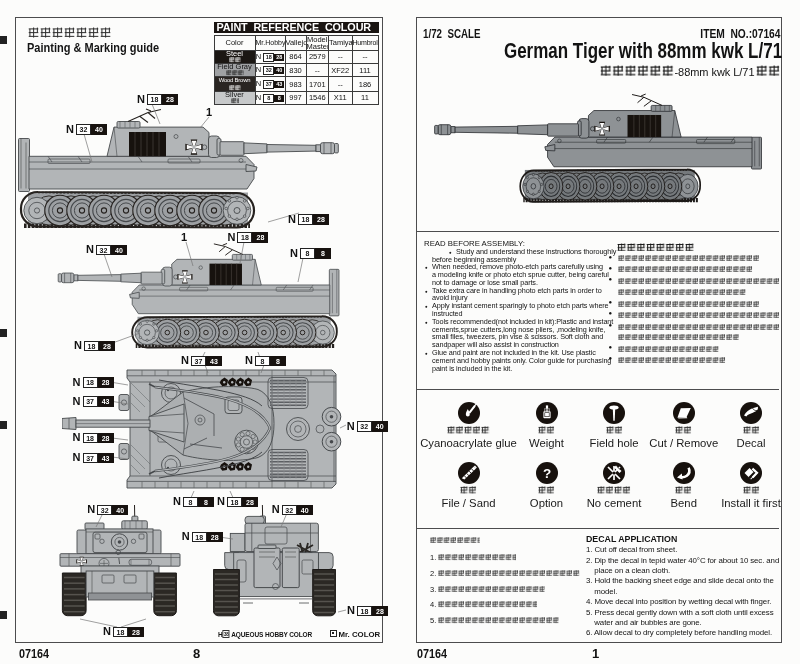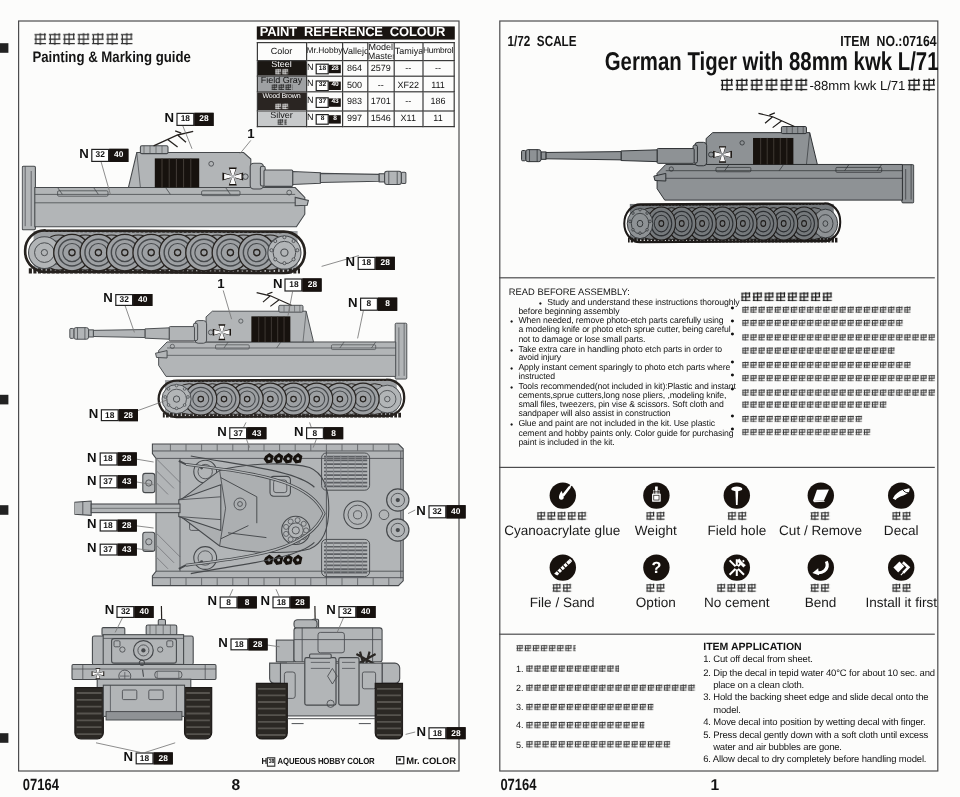--- a/index.html
+++ b/index.html
@@ -97,21 +97,21 @@
           <td>864</td>
           <td>2579</td>
           <td>--</td>
           <td>--</td>
         </tr>
 <tr class="r">
           <td class="cn2 cell2">Field Gray<br><svg width="18" height="6">
               <rect width="18" height="5.4" fill="url(#cj6)"></rect>
             </svg></td>
 <td>N <span class="mini mw">32</span><span class="mini mk">40</span></td>
-          <td>500</td>
+          <td>830</td>
           <td>--</td>
           <td>XF22</td>
           <td>111</td>
         </tr>
 <tr class="r">
           <td class="cn3 cell2"><span style="font-size:5.9px;letter-spacing:-0.2px;">Wood Brown</span><br><svg width="12" height="6">
               <rect width="12" height="5.4" fill="url(#cj6w)"></rect>
             </svg></td>
 <td>N <span class="mini mw">37</span><span class="mini mk">43</span></td>
           <td>983</td>
@@ -905,21 +905,21 @@
     <rect width="106.5" height="6.5" fill="url(#cj7)"></rect>
   </svg>
 <div class="abs" style="left:430px;top:600.3px;font-size:7.5px;">4.</div>
 <svg class="abs" style="left:438px;top:601.3px" width="99.4" height="6.5">
     <rect width="99.4" height="6.5" fill="url(#cj7)"></rect>
   </svg>
 <div class="abs" style="left:430px;top:616.0px;font-size:7.5px;">5.</div>
 <svg class="abs" style="left:438px;top:617.0px" width="120.7" height="6.5">
     <rect width="120.7" height="6.5" fill="url(#cj7)"></rect>
   </svg>
-<div class="abs b" style="left:586px;top:534px;font-size:8.8px;">ITEM APPLICATION</div>
+<div class="abs b" style="left:586px;top:534px;font-size:8.8px;">DECAL APPLICATION</div>
 <div class="dline" style="left:586px;top:545.2px;">1. Cut off decal from sheet.</div>
 <div class="dline" style="left:586px;top:555.6px;">2. Dip the decal in tepid water 40°C for about 10 sec. and</div>
 <div class="dline" style="left:586px;top:566.0px;">&nbsp;&nbsp;&nbsp; place on a clean cloth.</div>
 <div class="dline" style="left:586px;top:576.4px;">3. Hold the backing sheet edge and slide decal onto the</div>
 <div class="dline" style="left:586px;top:586.8px;">&nbsp;&nbsp;&nbsp; model.</div>
 <div class="dline" style="left:586px;top:597.1999999999999px;">4. Move decal into position by wetting decal with finger.</div>
 <div class="dline" style="left:586px;top:607.5999999999999px;">5. Press decal gently down with a soft cloth until excess</div>
 <div class="dline" style="left:586px;top:617.9999999999999px;">&nbsp;&nbsp;&nbsp; water and air bubbles are gone.</div>
 <div class="dline" style="left:586px;top:628.3999999999999px;">6. Allow decal to dry completely before handling model.</div>
 <div class="abs b" style="left:417px;top:646px;font-size:13.5px;transform:scaleX(0.8);transform-origin:left;">07164</div>

